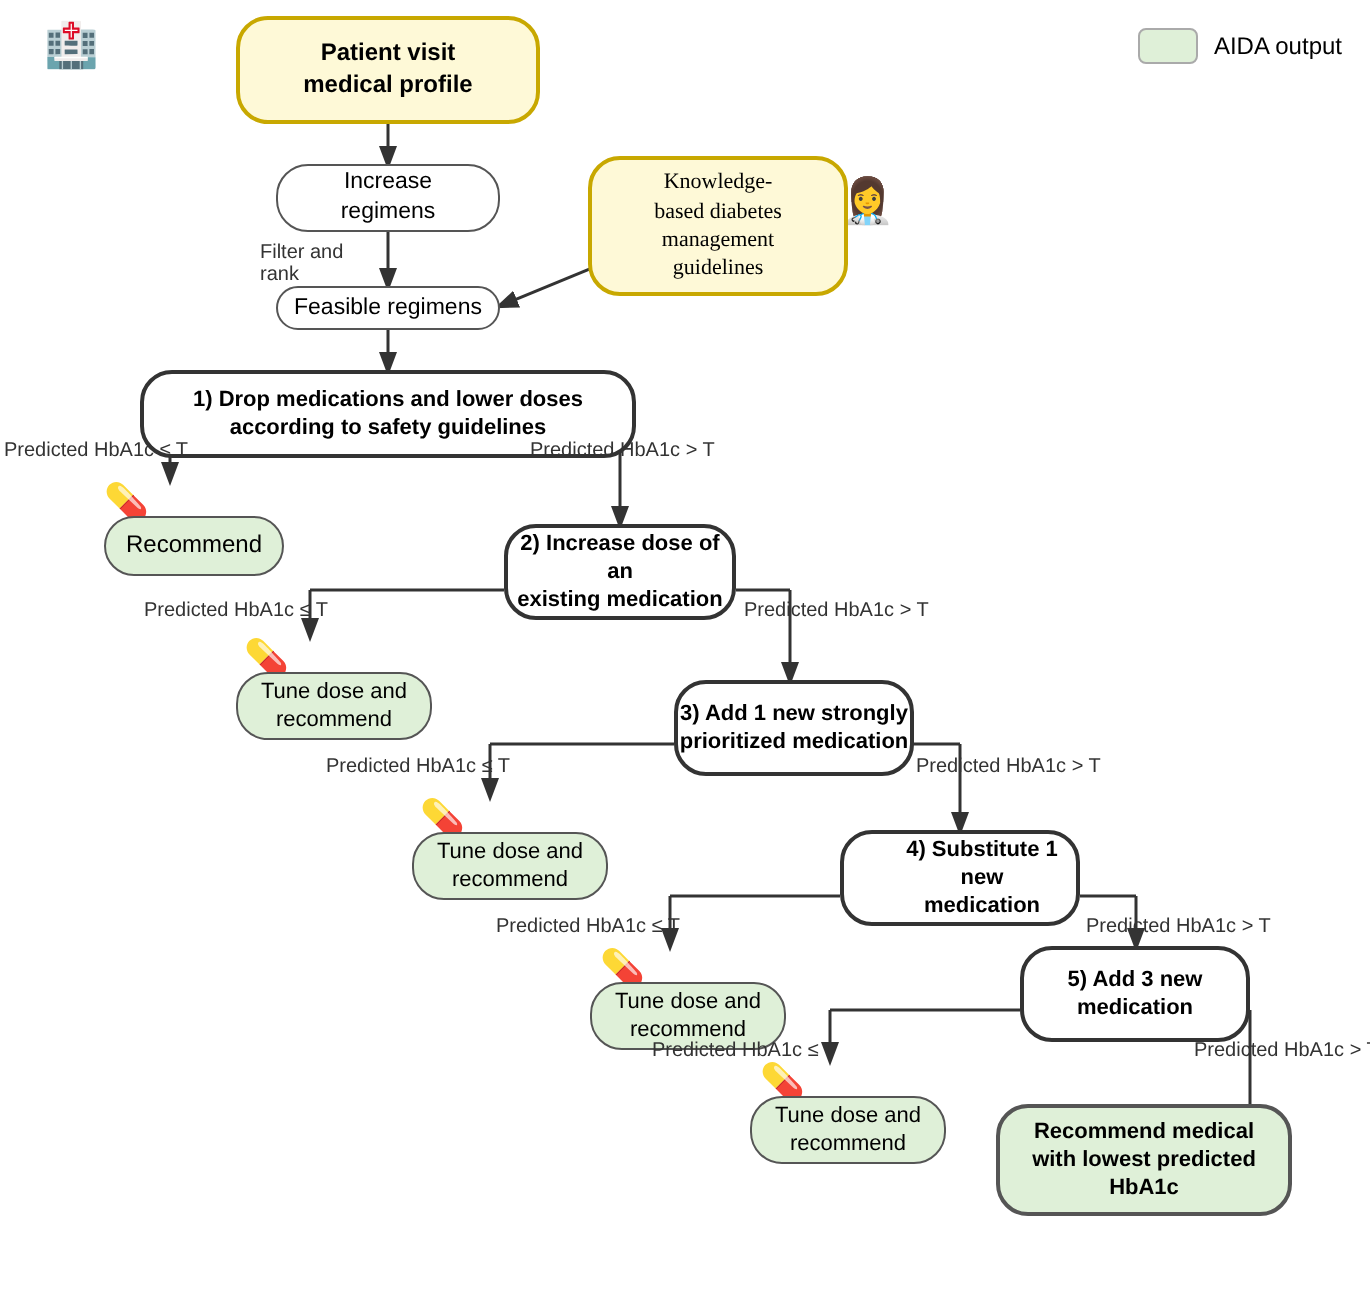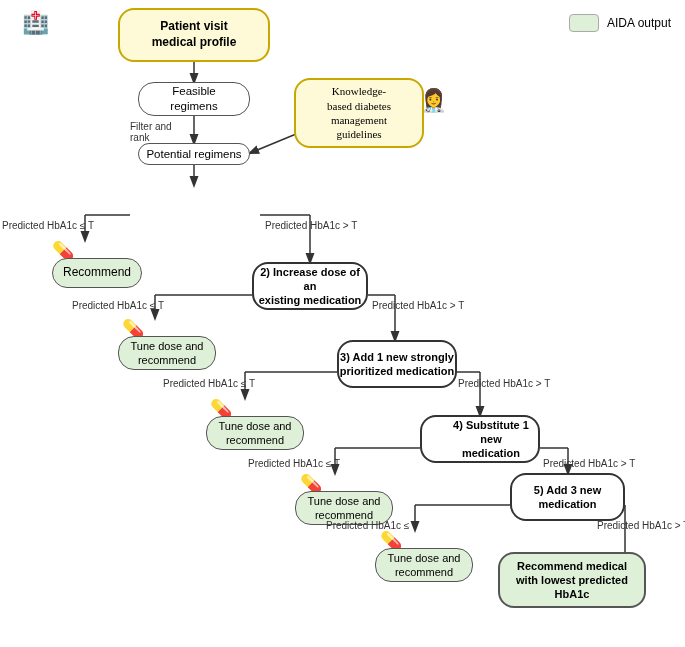--- a/index.html
+++ b/index.html
@@ -154,40 +154,44 @@
   <div class="hospital-icon" style="left:22px; top:10px;">🏥</div>
 
   <div class="doctor-icon" style="left:420px; top:88px;">👩‍⚕️</div>
 
   <div class="box box-aida-input" style="left:118px; top:8px; width:152px; height:54px; font-size:12px; font-weight:600;">
     <span style="white-space:pre-line; text-align:center;">Patient visit
 medical profile</span>
   </div>
 
   <div class="box box-plain" style="left:138px; top:82px; width:112px; height:34px;">
-    <span style="white-space:pre-line;">Feasible
+    <span style="white-space:pre-line;">Increase
 regimens</span>
   </div>
 
   <div class="box box-aida-input" style="left:294px; top:78px; width:130px; height:70px; font-size:11px;">
     <span style="white-space:pre-line;font-family:Liberation Serif, serif;">Knowledge-
 based diabetes
 management
 guidelines</span>
   </div>
 
   <div class="arrow-label" style="left:130px; top:121px;">
     <span style="white-space:pre-line;">Filter and
 rank</span>
   </div>
 
   <div class="box box-plain" style="left:138px; top:143px; width:112px; height:22px;">
-    <span>Potential regimens</span>
-  </div>
-
+    <span>Feasible regimens</span>
+  </div>
+
+  <div class="box box-bold" style="left:70px; top:185px; width:248px; height:44px; font-size:11px;">
+    <span style="white-space:pre-line;">1) Drop medications and lower doses
+according to safety guidelines</span>
+  </div>
 
   <div class="arrow-label" style="left:2px; top:220px;">
     <span>Predicted HbA1c ≤ T</span>
   </div>
 
   <div class="arrow-label" style="left:265px; top:220px;">
     <span>Predicted HbA1c &gt; T</span>
   </div>
 
   <div class="pill-icon" style="left:52px; top:240px;">💊</div>

